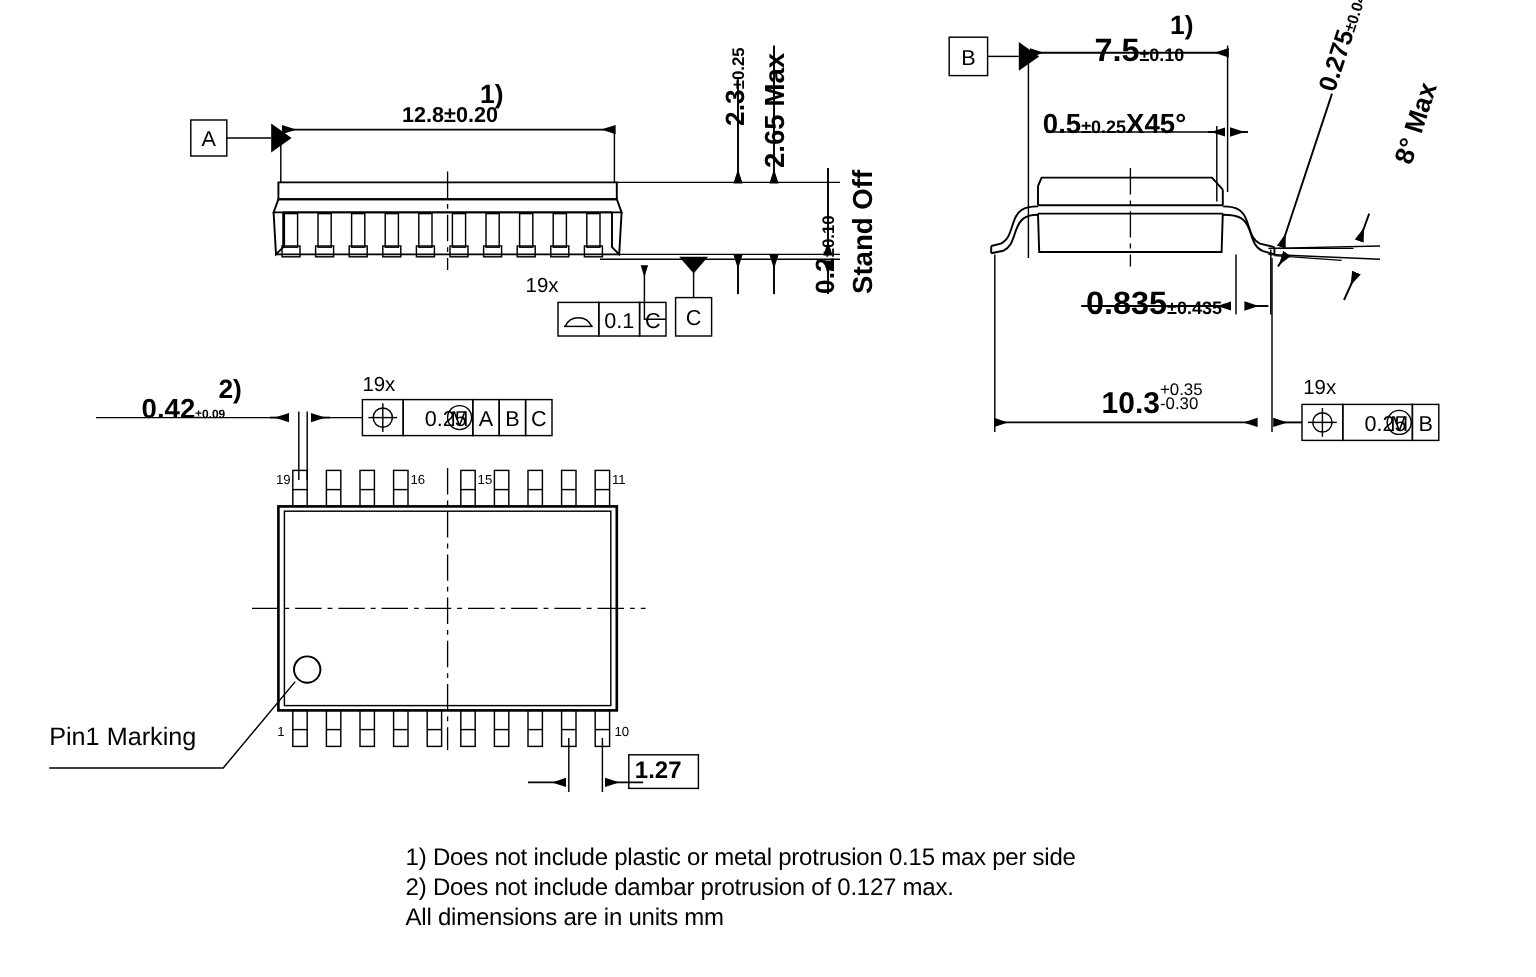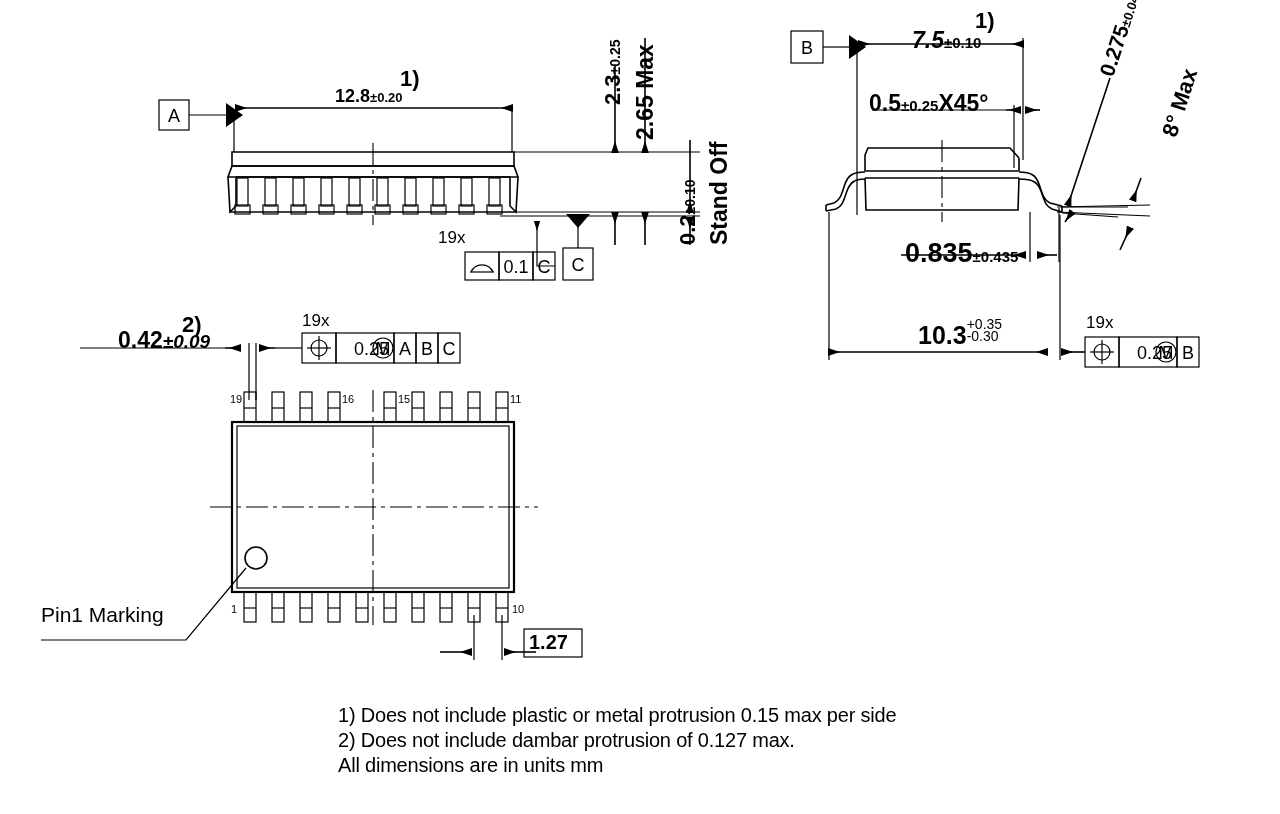--- a/index.html
+++ b/index.html
@@ -332,41 +332,41 @@
       <line x1="440" y1="652" x2="471" y2="652" class="ln" marker-end="url(#arrIn)"></line>
       <line x1="536" y1="652" x2="505" y2="652" class="ln" marker-end="url(#arrIn)"></line>
       <rect x="524" y="629" width="58" height="28" class="thin"></rect>
     </g>
   </g>
 </svg>
 
 <div style="position:absolute;left:400px;top:66px;font-weight:bold;font-size:22px;">1)</div>
 
 <div style="position:absolute;left:335px;top:86px;white-space:nowrap;">
-  <span style="font-weight:bold;font-size:18px;">12.8</span><span style="font-weight:bold;font-size:13px;margin-top:16px;">±0.20</span>
+  <span style="font-weight:bold;font-size:18px;">12.8</span><span style="font-weight:bold;font-size:18px;margin-top:16px;">±0.20</span>
 </div>
 
 <div style="position:absolute;left:600px;top:105px;transform:rotate(-90deg);transform-origin:0 0;white-space:nowrap;">
   <span style="font-weight:bold;font-size:22px;">2.3</span><span style="font-weight:bold;font-size:14px;">±0.25</span>
 </div>
 
 <div style="position:absolute;left:632px;top:140px;transform:rotate(-90deg);transform-origin:0 0;white-space:nowrap;font-weight:bold;font-size:23px;">2.65 Max</div>
 
 <div style="position:absolute;left:675px;top:245px;transform:rotate(-90deg);transform-origin:0 0;white-space:nowrap;">
   <span style="font-weight:bold;font-size:22px;">0.2</span><span style="font-weight:bold;font-size:14px;">±0.10</span>
 </div>
 
 <div style="position:absolute;left:706px;top:245px;transform:rotate(-90deg);transform-origin:0 0;white-space:nowrap;font-weight:bold;font-size:23px;">Stand Off</div>
 
 <div style="position:absolute;left:438px;top:228px;font-size:17px;">19x</div>
 
 <div style="position:absolute;left:975px;top:8px;font-weight:bold;font-size:22px;">1)</div>
 
 <div style="position:absolute;left:912px;top:27px;white-space:nowrap;">
-  <span style="font-weight:bold;font-size:23px;font-style:italic;">7.5</span><span style="font-weight:bold;font-size:15px;">±0.10</span>
+  <span style="font-weight:bold;font-size:27px;">7.5</span><span style="font-weight:bold;font-size:15px;">±0.10</span>
 </div>
 
 <div style="position:absolute;left:869px;top:90px;white-space:nowrap;">
   <span style="font-weight:bold;font-size:23px;">0.5</span><span style="font-weight:bold;font-size:15px;">±0.25</span><span style="font-weight:bold;font-size:23px;">X45°</span>
 </div>
 
 <div style="position:absolute;left:1095px;top:72px;transform:rotate(-72deg);transform-origin:0 0;white-space:nowrap;">
   <span style="font-weight:bold;font-size:21px;">0.275</span><span style="font-weight:bold;font-size:13px;">±0.045</span>
 </div>
 
@@ -381,21 +381,21 @@
     <span style="display:block;">+0.35</span>
     <span style="display:block;">-0.30</span>
   </span>
 </div>
 
 <div style="position:absolute;left:1086px;top:313px;font-size:17px;">19x</div>
 
 <div style="position:absolute;left:182px;top:312px;font-weight:bold;font-size:22px;">2)</div>
 
 <div style="position:absolute;left:118px;top:327px;white-space:nowrap;">
-  <span style="font-weight:bold;font-size:23px;">0.42</span><span style="font-weight:bold;font-size:19px;font-style:italic;">±0.09</span>
+  <span style="font-weight:bold;font-size:23px;">0.42</span><span style="font-weight:bold;font-size:10px;">±0.09</span>
 </div>
 
 <div style="position:absolute;left:302px;top:311px;font-size:17px;">19x</div>
 
 <div style="position:absolute;left:529px;top:631px;font-weight:bold;font-size:20px;">1.27</div>
 
 <div style="position:absolute;left:41px;top:603px;font-size:21px;white-space:nowrap;">Pin1 Marking</div>
 
 <div class="notes">
   <div class="note-line">1) Does not include plastic or metal protrusion 0.15 max per side</div>

